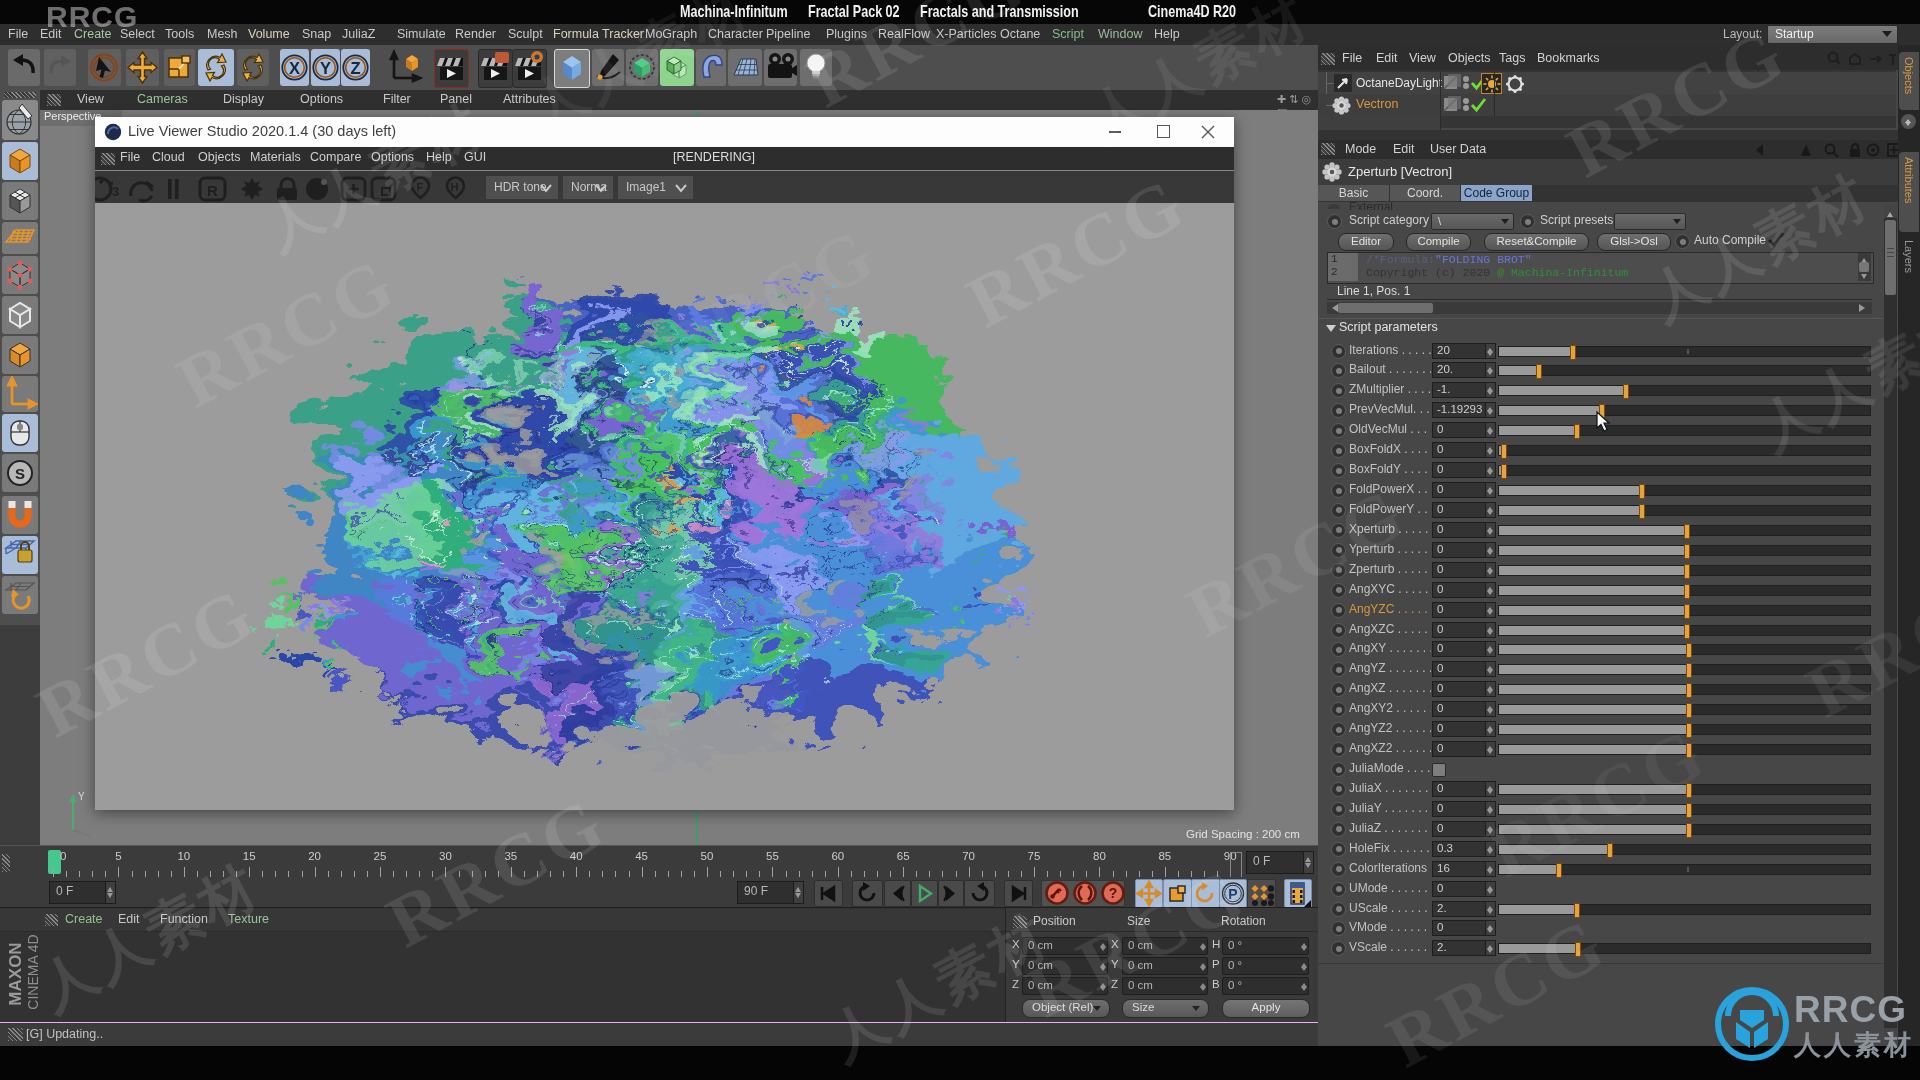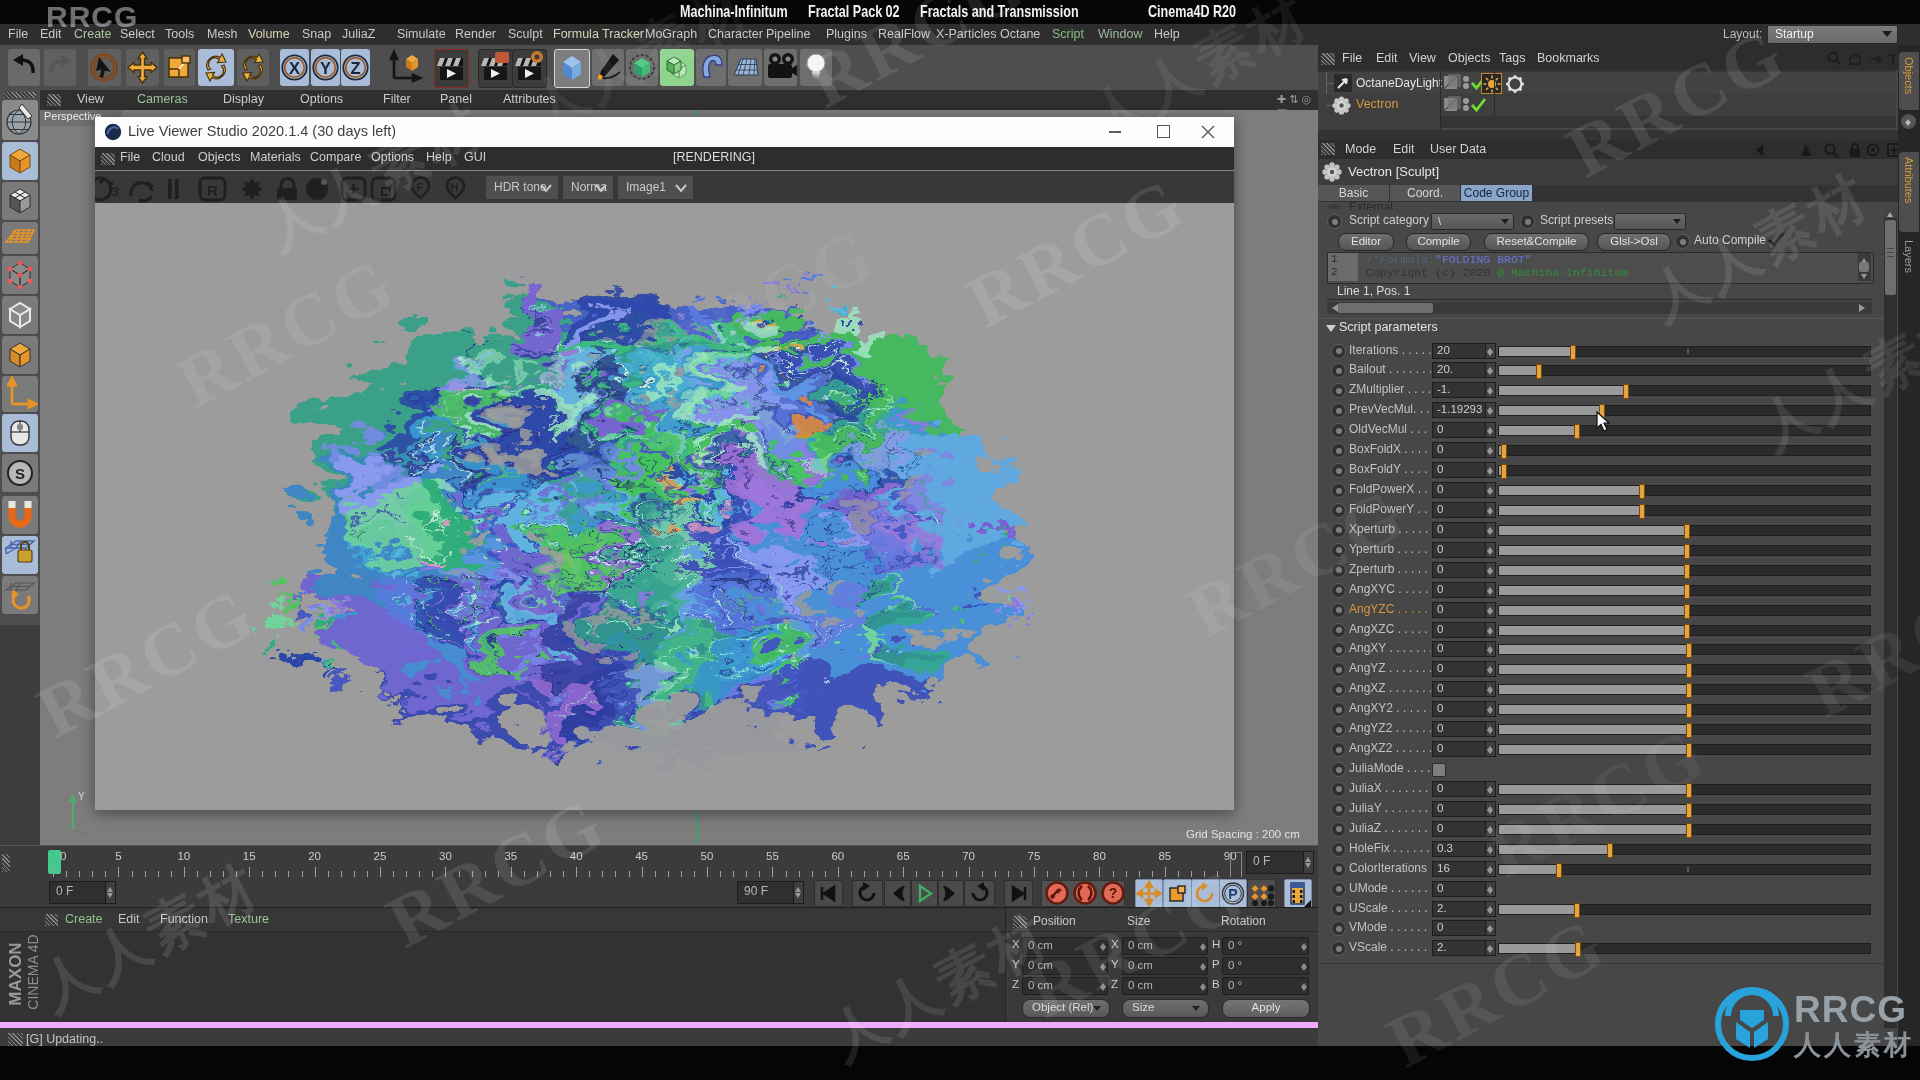--- a/index.html
+++ b/index.html
@@ -1280,21 +1280,21 @@
         <span class="abs" style="left:9px;top:1px;">Object (Rel)</span>
         <span class="abs" style="right:8px;top:6px;width:0;height:0;border:4px solid transparent;border-top:5px solid #222;"></span>
       </div>
       <div class="abs" style="left:116px;top:91px;width:85px;height:17px;background:linear-gradient(#6e6e6e,#585858);border:1px solid #2a2a2a;border-radius:8px;color:#dcdcdc;font-size:11.5px;">
         <span class="abs" style="left:9px;top:1px;">Size</span>
         <span class="abs" style="right:8px;top:6px;width:0;height:0;border:4px solid transparent;border-top:5px solid #222;"></span>
       </div>
       <div class="abs" style="left:216px;top:91px;width:86px;height:17px;background:linear-gradient(#757575,#5e5e5e);border:1px solid #2a2a2a;border-radius:8px;color:#e2e2e2;font-size:11.5px;text-align:center;"><span style="position:relative;top:1px;">Apply</span></div>
     </div>
 
-<div class="abs" style="left:0;top:1022px;width:1318px;height:24px;background:#3b3b3b;border-top:6px solid #f0abfc;">
+<div class="abs" style="left:0;top:1022px;width:1318px;height:24px;background:#3b3b3b;border-top:1px solid #f0abfc;">
   <span class="abs hatch2" style="left:8px;top:5px;width:15px;height:13px;"></span>
   <span class="abs" style="left:26px;top:4px;color:#c2c2c2;font-size:12.5px;">[G]  Updating..</span>
 </div>
 
 <div class="abs" style="left:0;top:1046px;width:1920px;height:34px;background:#050505;"></div>
 
 <div class="abs" id="rightpanel" style="left:1318px;top:45px;width:602px;height:1001px;background:#474747;">
       <div class="abs" style="left:0;top:0;width:602px;height:25px;background:#2d2d2d;"></div>
       <span class="abs hatch2" style="left:3px;top:8px;width:14px;height:12px;"></span>
       <span class="abs" style="left:24px;top:6px;color:#d2d2d2;font-size:12.5px;">File</span>
@@ -1411,21 +1411,21 @@
           <circle cx="10" cy="17" r="2.7"></circle>
           <circle cx="3" cy="10" r="2.7"></circle>
           <circle cx="17" cy="10" r="2.7"></circle>
           <circle cx="5.1" cy="5.1" r="2.7"></circle>
           <circle cx="14.9" cy="5.1" r="2.7"></circle>
           <circle cx="5.1" cy="14.9" r="2.7"></circle>
           <circle cx="14.9" cy="14.9" r="2.7"></circle>
         </g>
         <circle cx="10" cy="10" r="2.3" fill="#555"></circle>
       </svg>
-      <span class="abs" style="left:30px;top:119px;color:#e6e6e6;font-size:13px;">Vectron [Sculpt]</span>
+      <span class="abs" style="left:30px;top:119px;color:#e6e6e6;font-size:13px;">Zperturb [Vectron]</span>
       <div class="abs" style="left:0;top:140px;width:602px;height:17px;background:#333;"></div>
       <div class="abs" style="left:0;top:140px;width:71px;height:16px;background:#565656;color:#d6d6d6;font-size:12px;text-align:center;"><span style="position:relative;top:1px;">Basic</span></div>
       <div class="abs" style="left:72px;top:140px;width:70px;height:16px;background:#565656;color:#d6d6d6;font-size:12px;text-align:center;"><span style="position:relative;top:1px;">Coord.</span></div>
       <div class="abs" style="left:143px;top:140px;width:71px;height:16px;background:#8aa5c9;color:#13233e;font-size:12px;text-align:center;"><span style="position:relative;top:1px;">Code Group</span></div>
       <div class="abs" style="left:10px;top:159px;width:12px;height:5px;border-radius:6px 6px 0 0;background:#3a3a3a;"></div>
       <span class="abs" style="left:31px;top:155px;color:#2c2c2c;font-size:12px;height:10px;overflow:hidden;display:inline-block;">External</span>
       <div class="abs" style="left:9px;top:169px;width:13px;height:13px;border-radius:50%;background:#303030;border:1px solid #5e5e5e;">
         <div class="abs" style="left:3.5px;top:3.5px;width:6px;height:6px;border-radius:50%;background:#7e7e7e;"></div>
       </div>
       <span class="abs" style="left:31px;top:168px;color:#cfcfcf;font-size:12px;">Script category</span>

